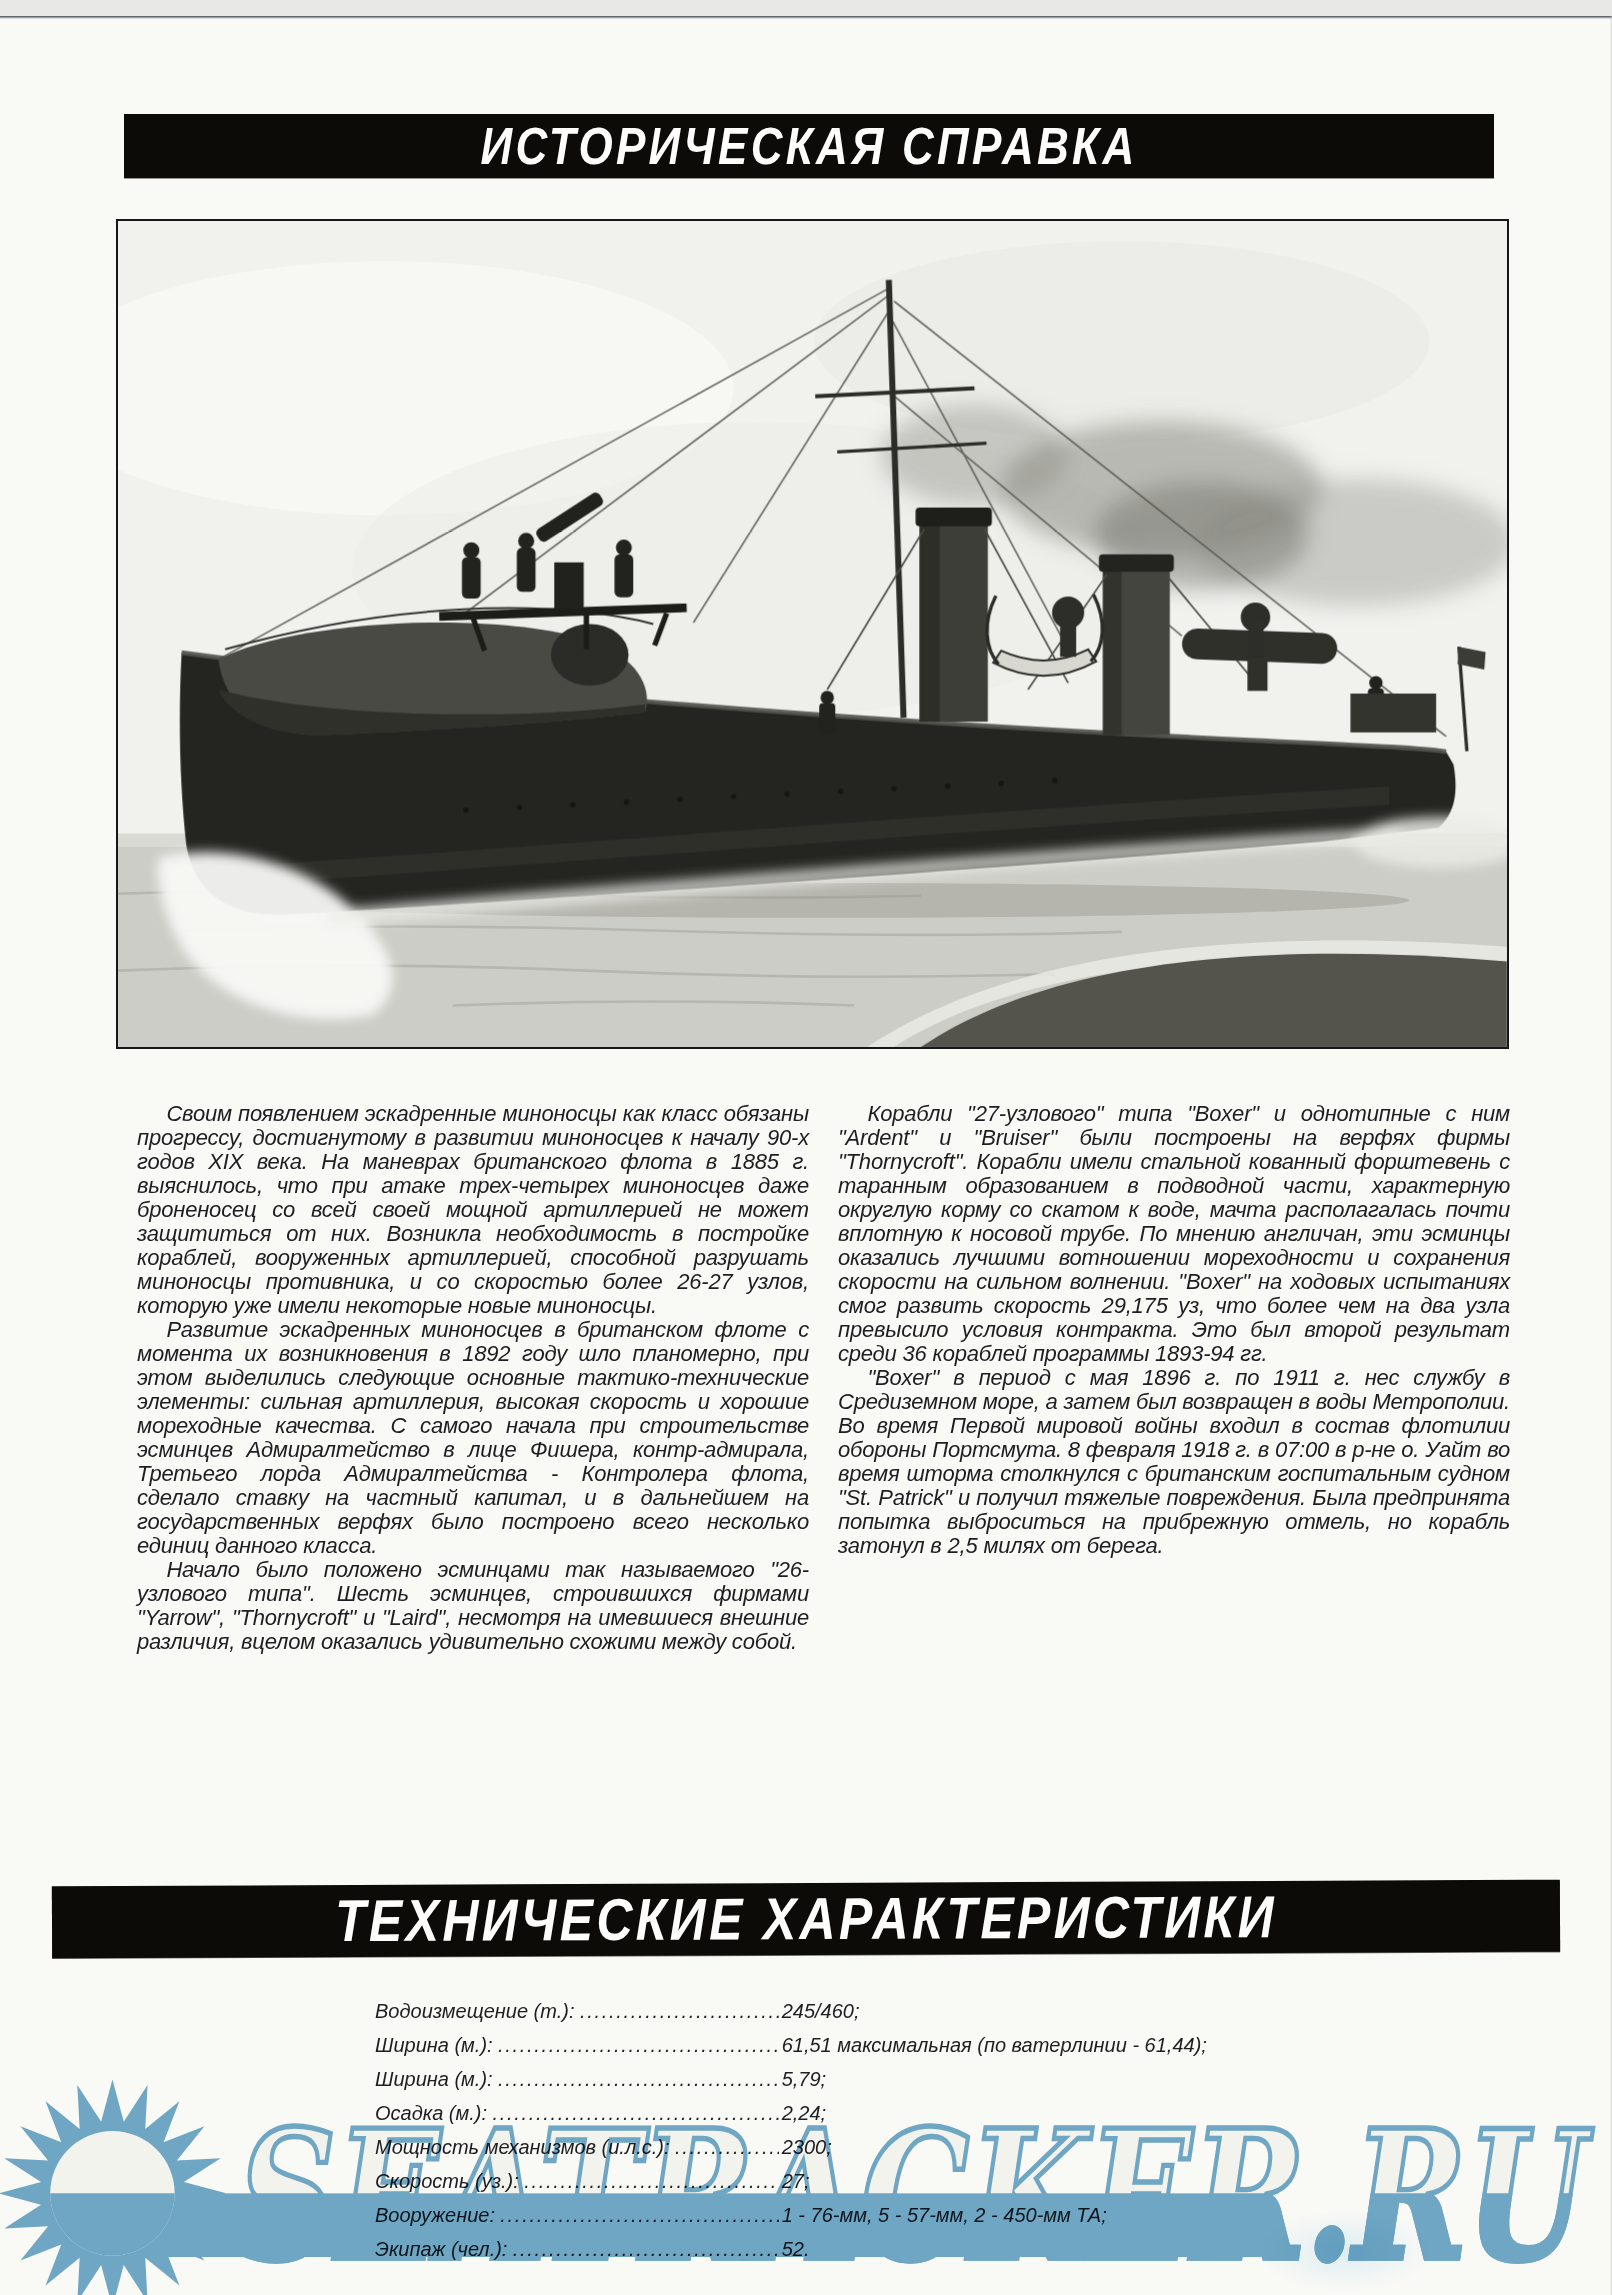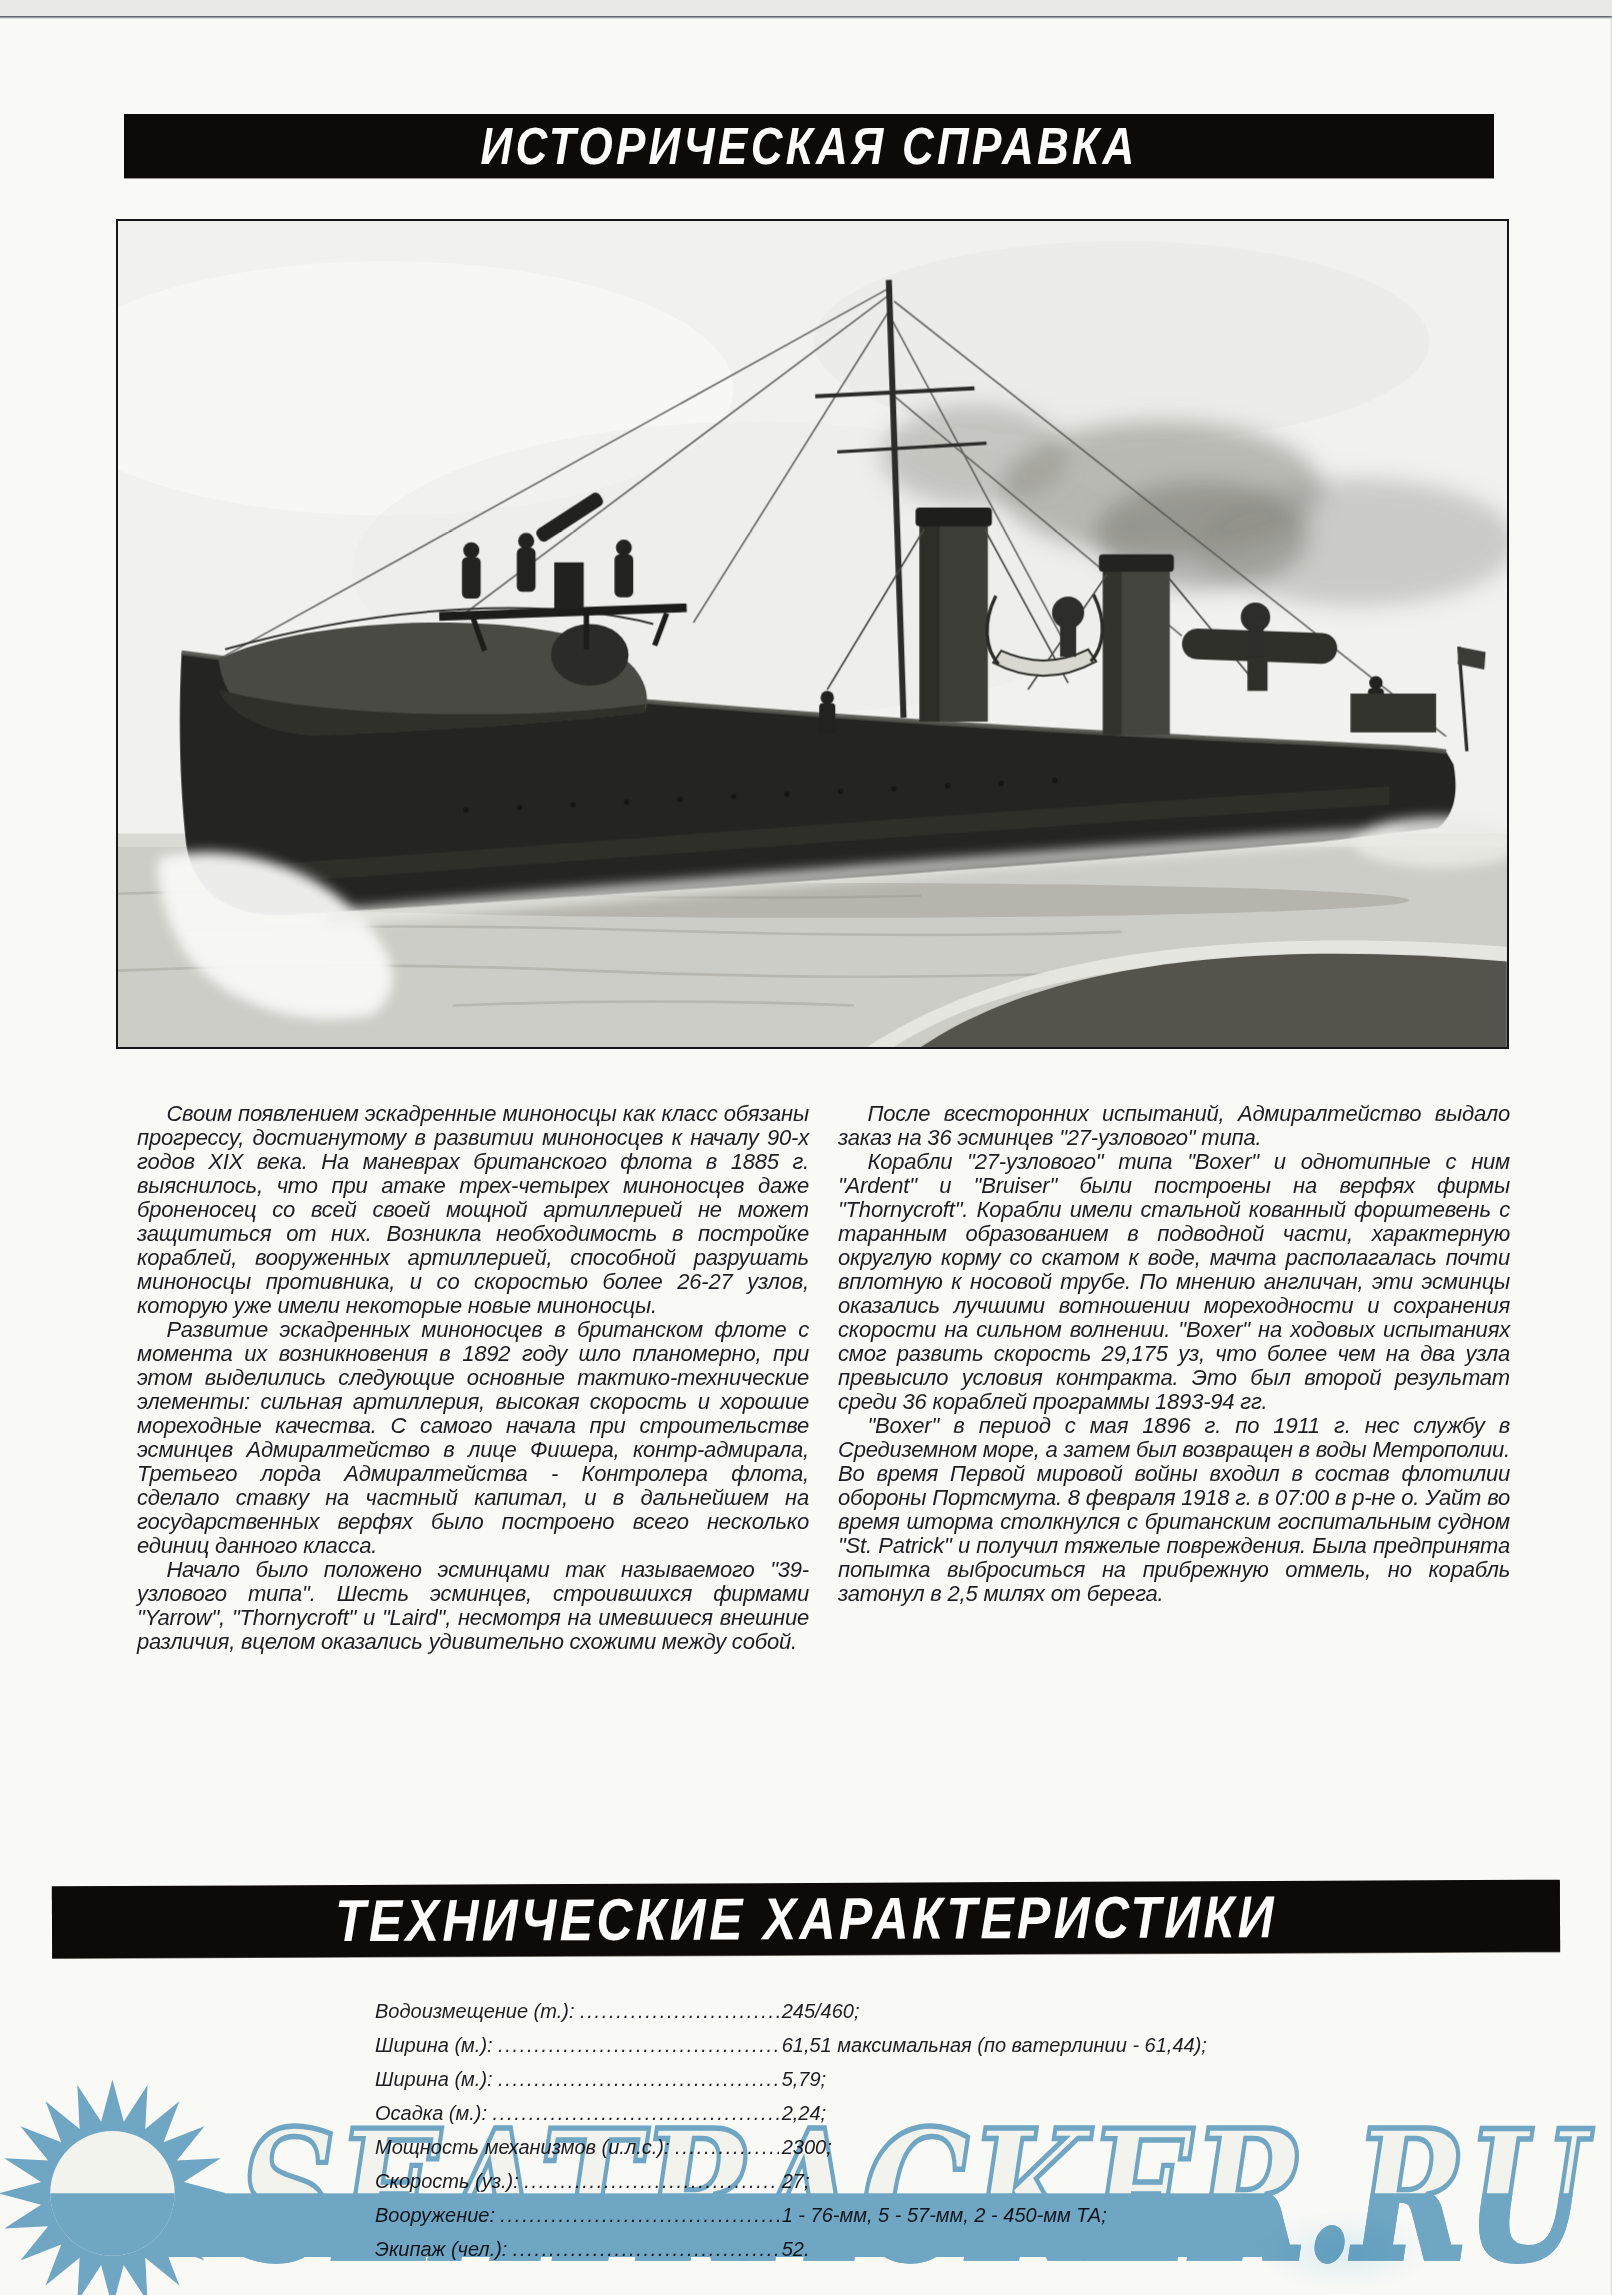--- a/index.html
+++ b/index.html
@@ -188,24 +188,23 @@
 
       <path d="M1160,1234 C1340,1118 1660,1078 2076,1112 L2076,1084 C1660,1054 1330,1094 1120,1234 Z" fill="#eaeae4" opacity=".85"></path>
       <path d="M1200,1234 C1380,1112 1680,1072 2076,1106 L2076,1234 Z" fill="#54544d"></path>
     </svg>
   </figure>
 
   <section class="cols">
     <div class="col col-left">
       <p>Своим появлением эскадренные миноносцы как класс обязаны прогрессу, достигнутому в развитии миноносцев к началу 90-х годов XIX века. На маневрах британского флота в 1885 г. выяснилось, что при атаке трех-четырех миноносцев даже броненосец со всей своей мощной артиллерией не может защититься от них. Возникла необходимость в постройке кораблей, вооруженных артиллерией, способной разрушать миноносцы противника, и со скоростью более 26-27 узлов, которую уже имели некоторые новые миноносцы.</p>
       <p>Развитие эскадренных миноносцев в британском флоте с момента их возникновения в 1892 году шло планомерно, при этом выделились следующие основные тактико-технические элементы: сильная артиллерия, высокая скорость и хорошие мореходные качества. С самого начала при строительстве эсминцев Адмиралтейство в лице Фишера, контр-адмирала, Третьего лорда Адмиралтейства - Контролера флота, сделало ставку на частный капитал, и в дальнейшем на государственных верфях было построено всего несколько единиц данного класса.</p>
-      <p>Начало было положено эсминцами так называемого "39-узлового типа". Шесть эсминцев, строившихся фирмами "Yarrow", "Thornycroft" и "Laird", несмотря на имевшиеся внешние различия, вцелом оказались удивительно схожими между собой.</p>
+      <p>Начало было положено эсминцами так называемого "26-узлового типа". Шесть эсминцев, строившихся фирмами "Yarrow", "Thornycroft" и "Laird", несмотря на имевшиеся внешние различия, вцелом оказались удивительно схожими между собой.</p>
     </div>
     <div class="col col-right">
-      <p>После всесторонних испытаний, Адмиралтейство выдало заказ на 36 эсминцев "27-узлового" типа.</p>
       <p>Корабли "27-узлового" типа "Boxer" и однотипные с ним "Ardent" и "Bruiser" были построены на верфях фирмы "Thornycroft". Корабли имели стальной кованный форштевень с таранным образованием в подводной части, характерную округлую корму со скатом к воде, мачта располагалась почти вплотную к носовой трубе. По мнению англичан, эти эсминцы оказались лучшими вотношении мореходности и сохранения скорости на сильном волнении. "Boxer" на ходовых испытаниях смог развить скорость 29,175 уз, что более чем на два узла превысило условия контракта. Это был второй результат среди 36 кораблей программы 1893-94 гг.</p>
       <p>"Boxer" в период с мая 1896 г. по 1911 г. нес службу в Средиземном море, а затем был возвращен в воды Метрополии. Во время Первой мировой войны входил в состав флотилии обороны Портсмута. 8 февраля 1918 г. в 07:00 в р-не о. Уайт во время шторма столкнулся с британским госпитальным судном "St. Patrick" и получил тяжелые повреждения. Была предпринята попытка выброситься на прибрежную отмель, но корабль затонул в 2,5 милях от берега.</p>
     </div>
   </section>
 
   <header class="bar bar2">
     <span class="bar-text">ТЕХНИЧЕСКИЕ ХАРАКТЕРИСТИКИ</span>
   </header>
 
   <section class="specs">

